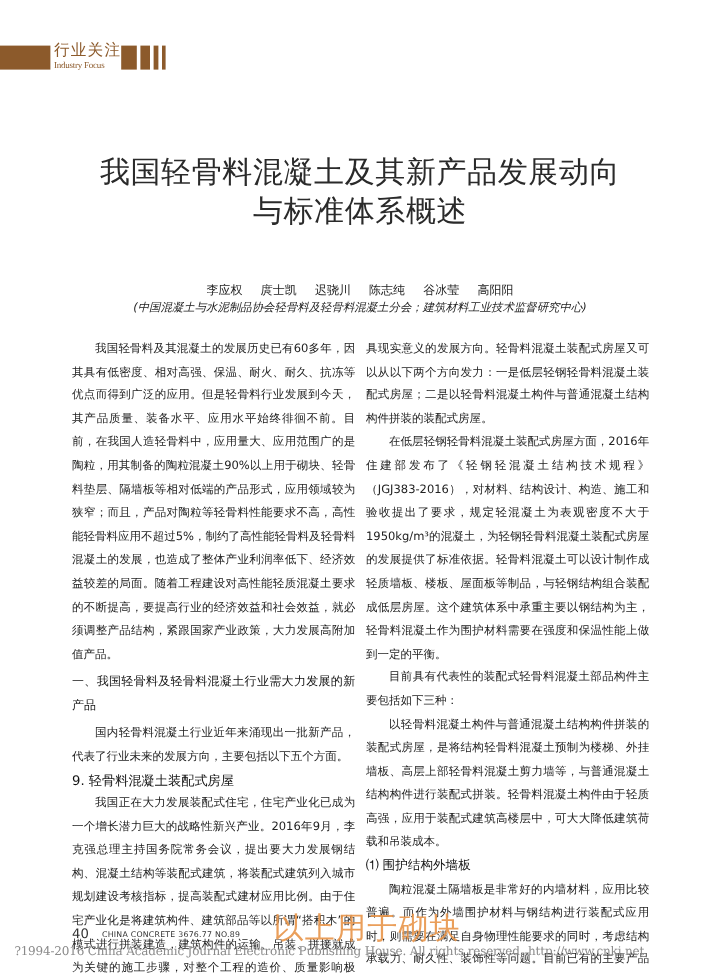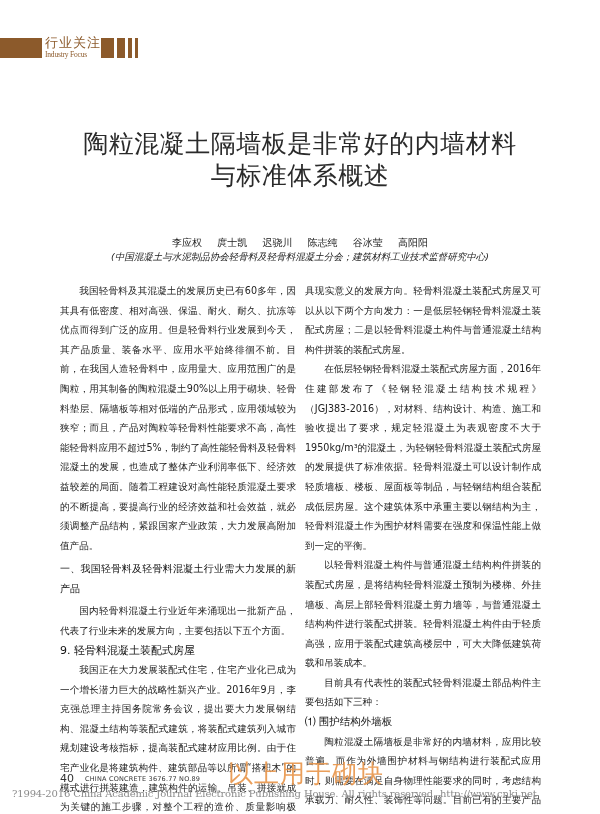--- a/index.html
+++ b/index.html
@@ -58,21 +58,21 @@
   <div class="hb-en">Industry Focus</div>
   <div class="hb-stripes">
     <span></span>
     <span></span>
     <span></span>
     <span></span>
   </div>
 </div>
 
 <h1 class="title">
-  <div>陶粒混凝土隔墙板是非常好的内墙材料</div>
+  <div>我国轻骨料混凝土及其新产品发展动向</div>
   <div>与标准体系概述</div>
 </h1>
 
 <div class="authors">
   <span>李应权</span>
   <span>庹士凯</span>
   <span>迟骁川</span>
   <span>陈志纯</span>
   <span>谷冰莹</span>
   <span>高阳阳</span>
@@ -83,22 +83,22 @@
   <p>我国轻骨料及其混凝土的发展历史已有60多年，因其具有低密度、相对高强、保温、耐火、耐久、抗冻等优点而得到广泛的应用。但是轻骨料行业发展到今天，其产品质量、装备水平、应用水平始终徘徊不前。目前，在我国人造轻骨料中，应用量大、应用范围广的是陶粒，用其制备的陶粒混凝土90%以上用于砌块、轻骨料垫层、隔墙板等相对低端的产品形式，应用领域较为狭窄；而且，产品对陶粒等轻骨料性能要求不高，高性能轻骨料应用不超过5%，制约了高性能轻骨料及轻骨料混凝土的发展，也造成了整体产业利润率低下、经济效益较差的局面。随着工程建设对高性能轻质混凝土要求的不断提高，要提高行业的经济效益和社会效益，就必须调整产品结构，紧跟国家产业政策，大力发展高附加值产品。</p>
   <h2>一、我国轻骨料及轻骨料混凝土行业需大力发展的新产品</h2>
   <p>国内轻骨料混凝土行业近年来涌现出一批新产品，代表了行业未来的发展方向，主要包括以下五个方面。</p>
   <h3>9. 轻骨料混凝土装配式房屋</h3>
   <p>我国正在大力发展装配式住宅，住宅产业化已成为一个增长潜力巨大的战略性新兴产业。2016年9月，李克强总理主持国务院常务会议，提出要大力发展钢结构、混凝土结构等装配式建筑，将装配式建筑列入城市规划建设考核指标，提高装配式建材应用比例。由于住宅产业化是将建筑构件、建筑部品等以所谓“搭积木”的模式进行拼装建造，建筑构件的运输、吊装、拼接就成为关键的施工步骤，对整个工程的造价、质量影响极大，因此在保证性能的前提下，研发轻量化的建筑构件和部品必将成为一个极</p>
 </div>
 
 <div class="col right">
   <p class="noindent">具现实意义的发展方向。轻骨料混凝土装配式房屋又可以从以下两个方向发力：一是低层轻钢轻骨料混凝土装配式房屋；二是以轻骨料混凝土构件与普通混凝土结构构件拼装的装配式房屋。</p>
   <p>在低层轻钢轻骨料混凝土装配式房屋方面，2016年住建部发布了《轻钢轻混凝土结构技术规程》（JGJ383-2016），对材料、结构设计、构造、施工和验收提出了要求，规定轻混凝土为表观密度不大于1950kg/m³的混凝土，为轻钢轻骨料混凝土装配式房屋的发展提供了标准依据。轻骨料混凝土可以设计制作成轻质墙板、楼板、屋面板等制品，与轻钢结构组合装配成低层房屋。这个建筑体系中承重主要以钢结构为主，轻骨料混凝土作为围护材料需要在强度和保温性能上做到一定的平衡。</p>
+  <p>目前具有代表性的装配式轻骨料混凝土部品构件主要包括如下三种：</p>
   <p>以轻骨料混凝土构件与普通混凝土结构构件拼装的装配式房屋，是将结构轻骨料混凝土预制为楼梯、外挂墙板、高层上部轻骨料混凝土剪力墙等，与普通混凝土结构构件进行装配式拼装。轻骨料混凝土构件由于轻质高强，应用于装配式建筑高楼层中，可大大降低建筑荷载和吊装成本。</p>
-  <p>目前具有代表性的装配式轻骨料混凝土部品构件主要包括如下三种：</p>
   <h4>⑴ 围护结构外墙板</h4>
   <p>陶粒混凝土隔墙板是非常好的内墙材料，应用比较普遍。而作为外墙围护材料与钢结构进行装配式应用时，则需要在满足自身物理性能要求的同时，考虑结构承载力、耐久性、装饰性等问题。目前已有的主要产品形式有轻骨料混凝土复合装饰一体化墙板、轻骨料混凝土外挂墙板等（如图1和图2所示）。</p>
 </div>
 
 <div class="footer-page">40</div>
 <div class="footer-journal">CHINA CONCRETE  3676.77  NO.89</div>
 <div class="watermark">以上用于砌块</div>
 <div class="copyright">
   <span>?1994-2016 China Academic Journal Electronic Publishing House. All rights reserved.</span><span class="url">http://www.cnki.net</span>
 </div>

